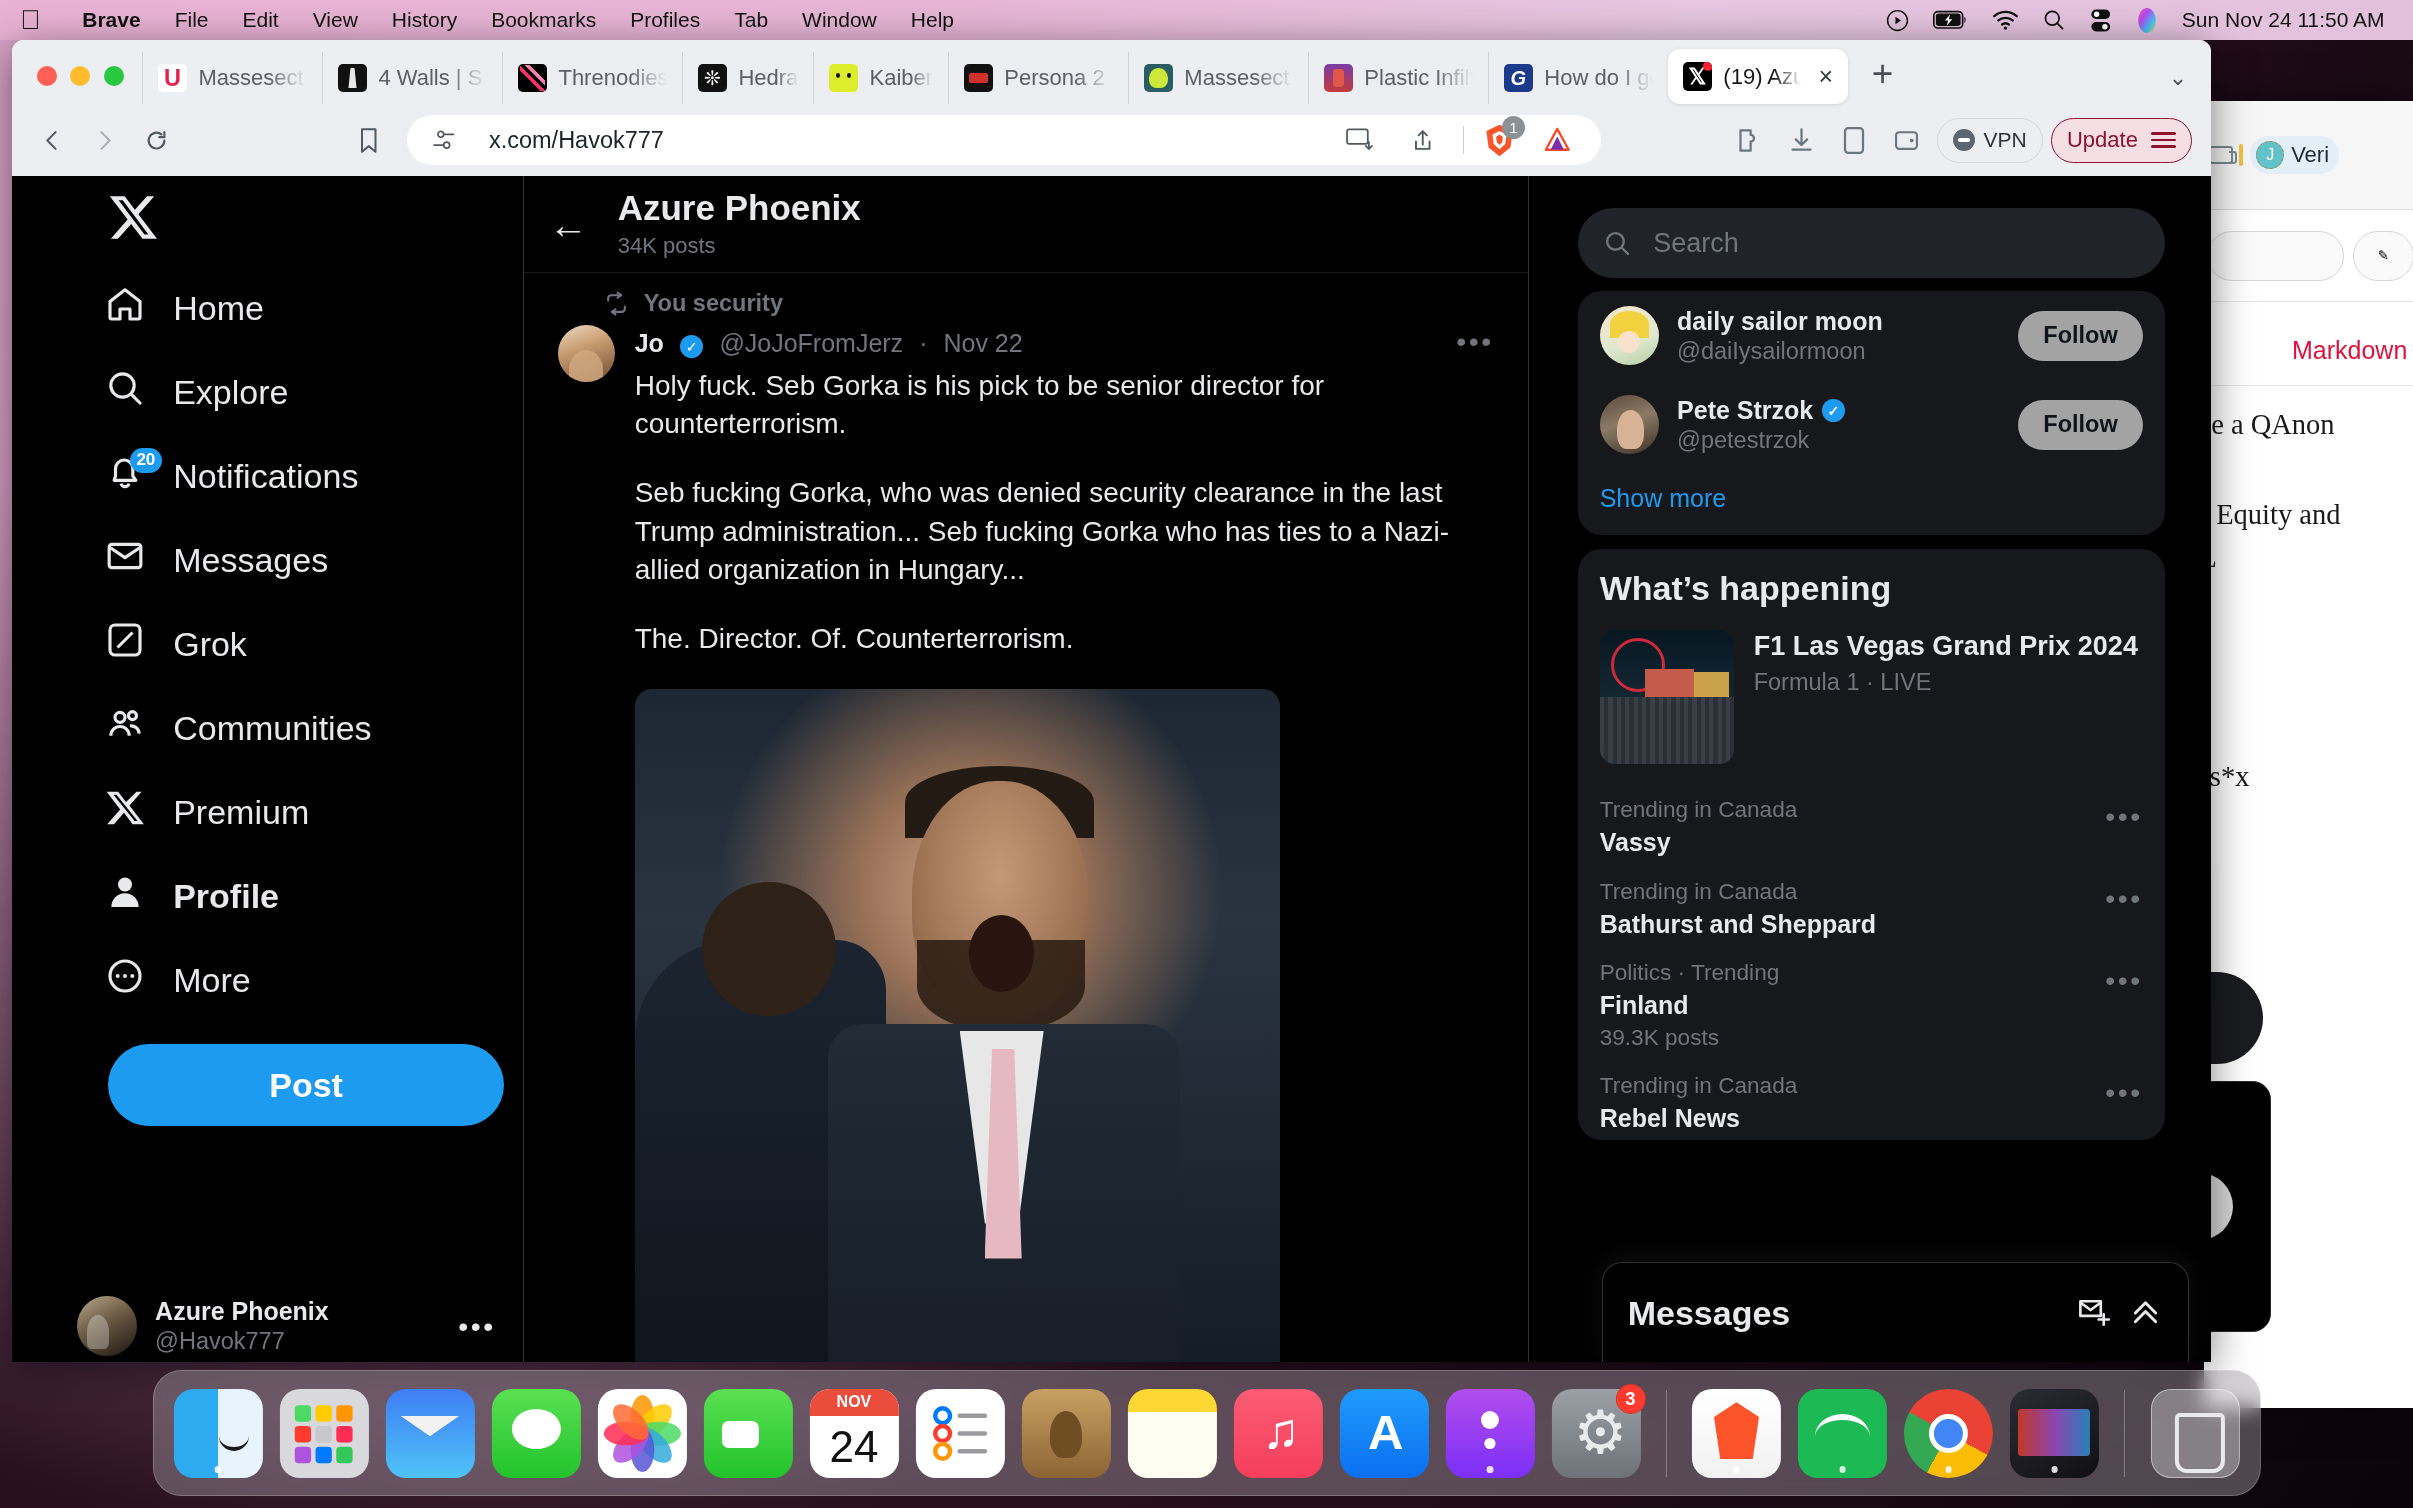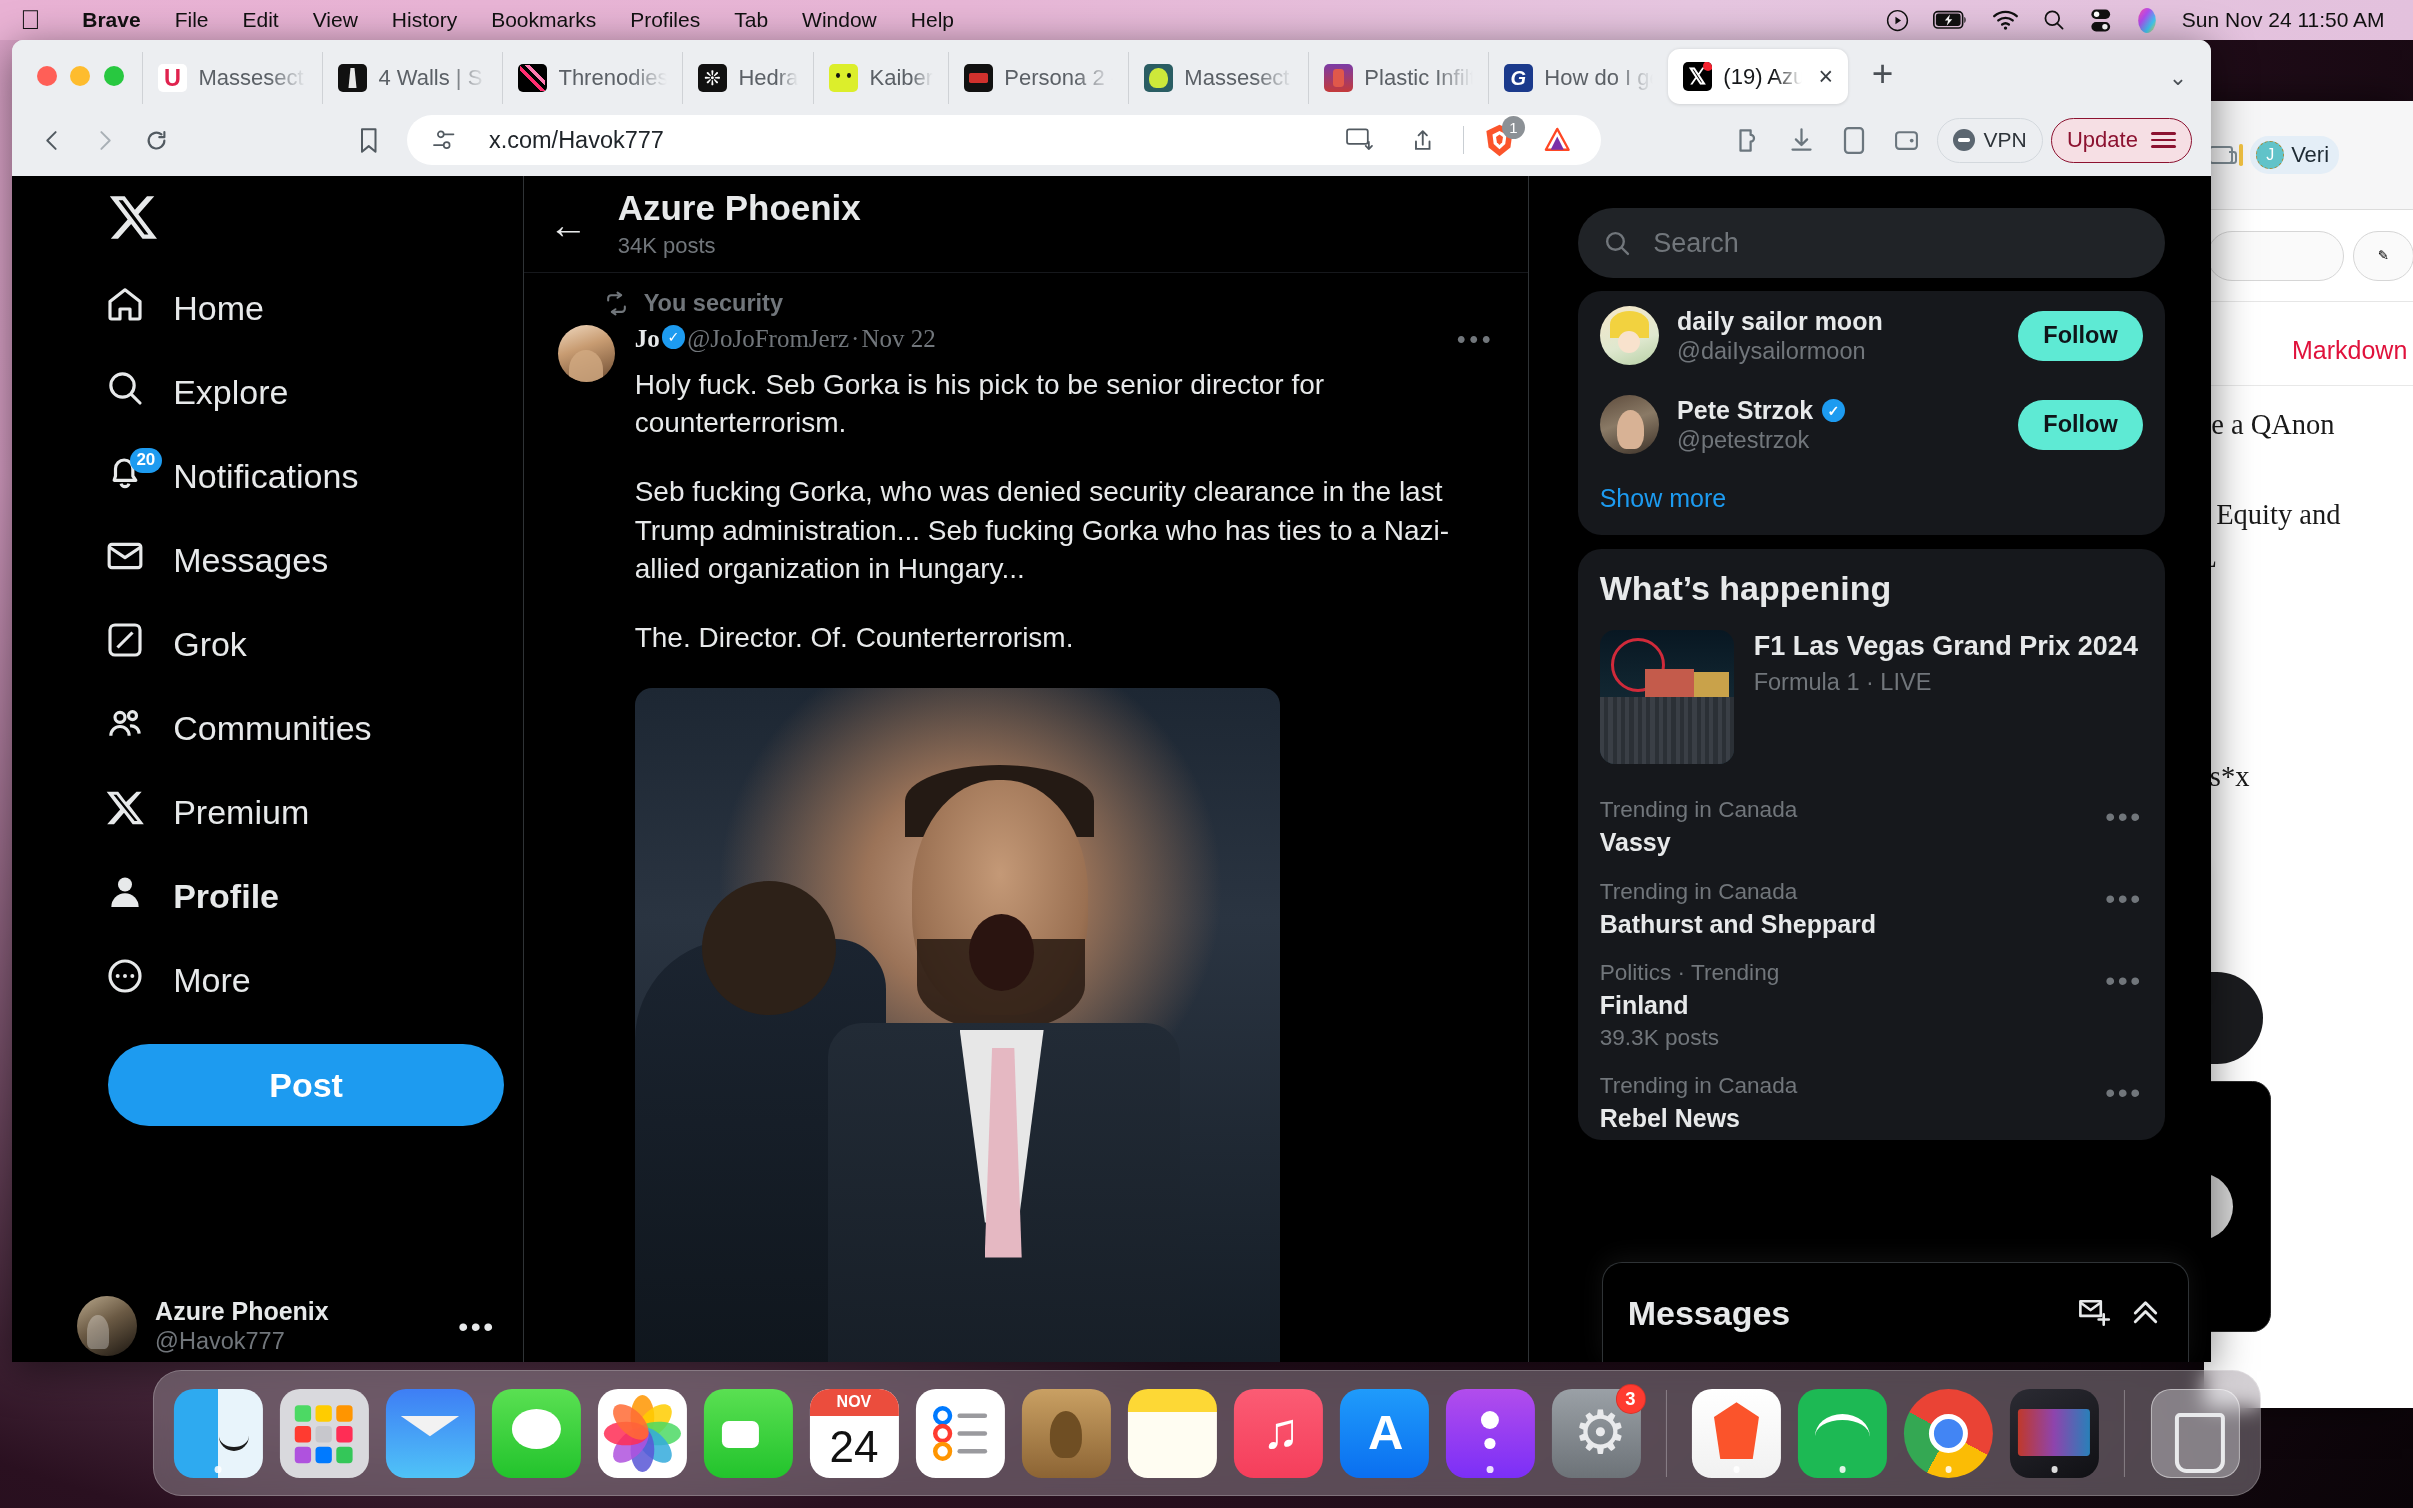--- a/index.html
+++ b/index.html
@@ -208,21 +208,21 @@
   .back-arrow { font-size: 39px; color:#e7e9ea; line-height:1; }
   .x-h-title { font-size: 35px; font-weight: bold; color:#e7e9ea; line-height:1.1;}
   .x-h-sub { font-size: 22px; color:#71767b; margin-top: 5px;}
 
   .repost-row { display:flex;align-items:center;gap:15px; color:#71767b; font-size:23.5px; font-weight:bold; padding: 17px 0 8.4px 80px;}
   .tweet { padding: 0 34px 0 34px; display:flex; gap: 20px; }
   .tw-av { width: 57px; height: 57px; border-radius: 50%; flex:0 0 57px;
            background: linear-gradient(160deg,#f0d9c0 0%,#c89c72 40%,#6b4a30 100%); position:relative; overflow:hidden;}
   .tw-av::after{content:"";position:absolute;left:11.7px;top:25px;width:34px;height:39px;background:rgba(210,170,130,.8);border-radius:50% 50% 30% 30%;}
   .tw-body { flex:1; min-width:0; }
-  .tw-meta { display:flex; align-items:flex-start; gap: 2px; font-size: 25px; color:#71767b;font-family:Liberation Serif, serif;}
+  .tw-meta { display:flex; align-items:flex-end; gap: 16px; font-size: 25px; color:#71767b;}
   .tw-name { color:#e7e9ea; font-weight:bold; }
   .verif { width:23.5px;height:23.5px;border-radius:50%;background:#1d9bf0;color:#fff;font-size:14.2px;
            display:flex;align-items:center;justify-content:center;flex:0 0 23.5px;}
   .tw-dots { margin-left:auto; color:#71767b; font-size: 28.5px; letter-spacing:2.5px;}
   .tw-text { font-size: 28px; color:#e7e9ea; line-height: 1.38; margin-top: 8.4px; }
   .tw-text p { margin: 0 0 30px 0; }
   .tw-img {
     margin-top: 18.4px; width: 645px; height: 771px; border-radius: 17px; overflow:hidden;
     background:
       radial-gradient(circle at 52% 26%, #c9a184 0%, #9b7358 16%, transparent 38%),
@@ -250,21 +250,21 @@
   .wtf-av { width: 59px; height: 59px; border-radius: 50%; flex:0 0 59px; overflow:hidden; position:relative;}
   .av-sailor { background: linear-gradient(160deg,#f6e7c9 0%,#dfe8cf 60%,#b6cfa4 100%); }
   .av-sailor::before{content:"";position:absolute;left:10px;top:5px;width:39px;height:27px;background:#f2d23f;border-radius:50% 50% 0 0;}
   .av-sailor::after{content:"";position:absolute;left:18.4px;top:25px;width:22px;height:22px;background:#f8e2cd;border-radius:50%;}
   .av-pete { background: linear-gradient(160deg,#5d4b3c 0%,#8a7a66 45%,#3c3128 100%); }
   .av-pete::after{content:"";position:absolute;left:17px;top:15px;width:27px;height:39px;background:#d8b295;border-radius:50% 50% 35% 35%;}
   .wtf-meta { min-width:0; }
   .wtf-name { font-size: 25px; font-weight:bold; color:#e7e9ea; display:flex; align-items:center; gap:8.4px;}
   .wtf-handle { font-size: 23.5px; color:#71767b; margin-top:1.7px;}
   .follow-btn {
-    margin-left:auto; background:#5eead4; color:#0f1419; font-size: 23.5px; font-weight:bold;
+    margin-left:auto; background:#a3a3a3; color:#0f1419; font-size: 23.5px; font-weight:bold;
     padding: 11.7px 25px; border-radius: 25px; white-space:nowrap;
   }
   .show-more { color:#1d9bf0; font-size: 25px; padding: 15px 22px 22px 22px; }
   .card-title { font-size: 34px; font-weight: bold; color:#e7e9ea; padding: 20px 22px 8.4px 22px; }
 
   .happen-row { display:flex; gap: 20px; padding: 13.4px 22px 18.4px 22px; align-items:flex-start;}
   .happen-thumb { width: 134px; height: 134px; border-radius: 15px; flex:0 0 134px; position:relative; overflow:hidden;
     background: linear-gradient(180deg,#081722 0%,#10242f 40%,#1b3340 100%);}
   .happen-thumb .wheel { position:absolute; left:11.7px; top:8.4px; width:54px;height:54px;border:3.4px solid #d02a3a;border-radius:50%;}
   .happen-thumb .bldg { position:absolute; left:45px; top:39px; width:49px;height:37px;background:#c45b4b;}

